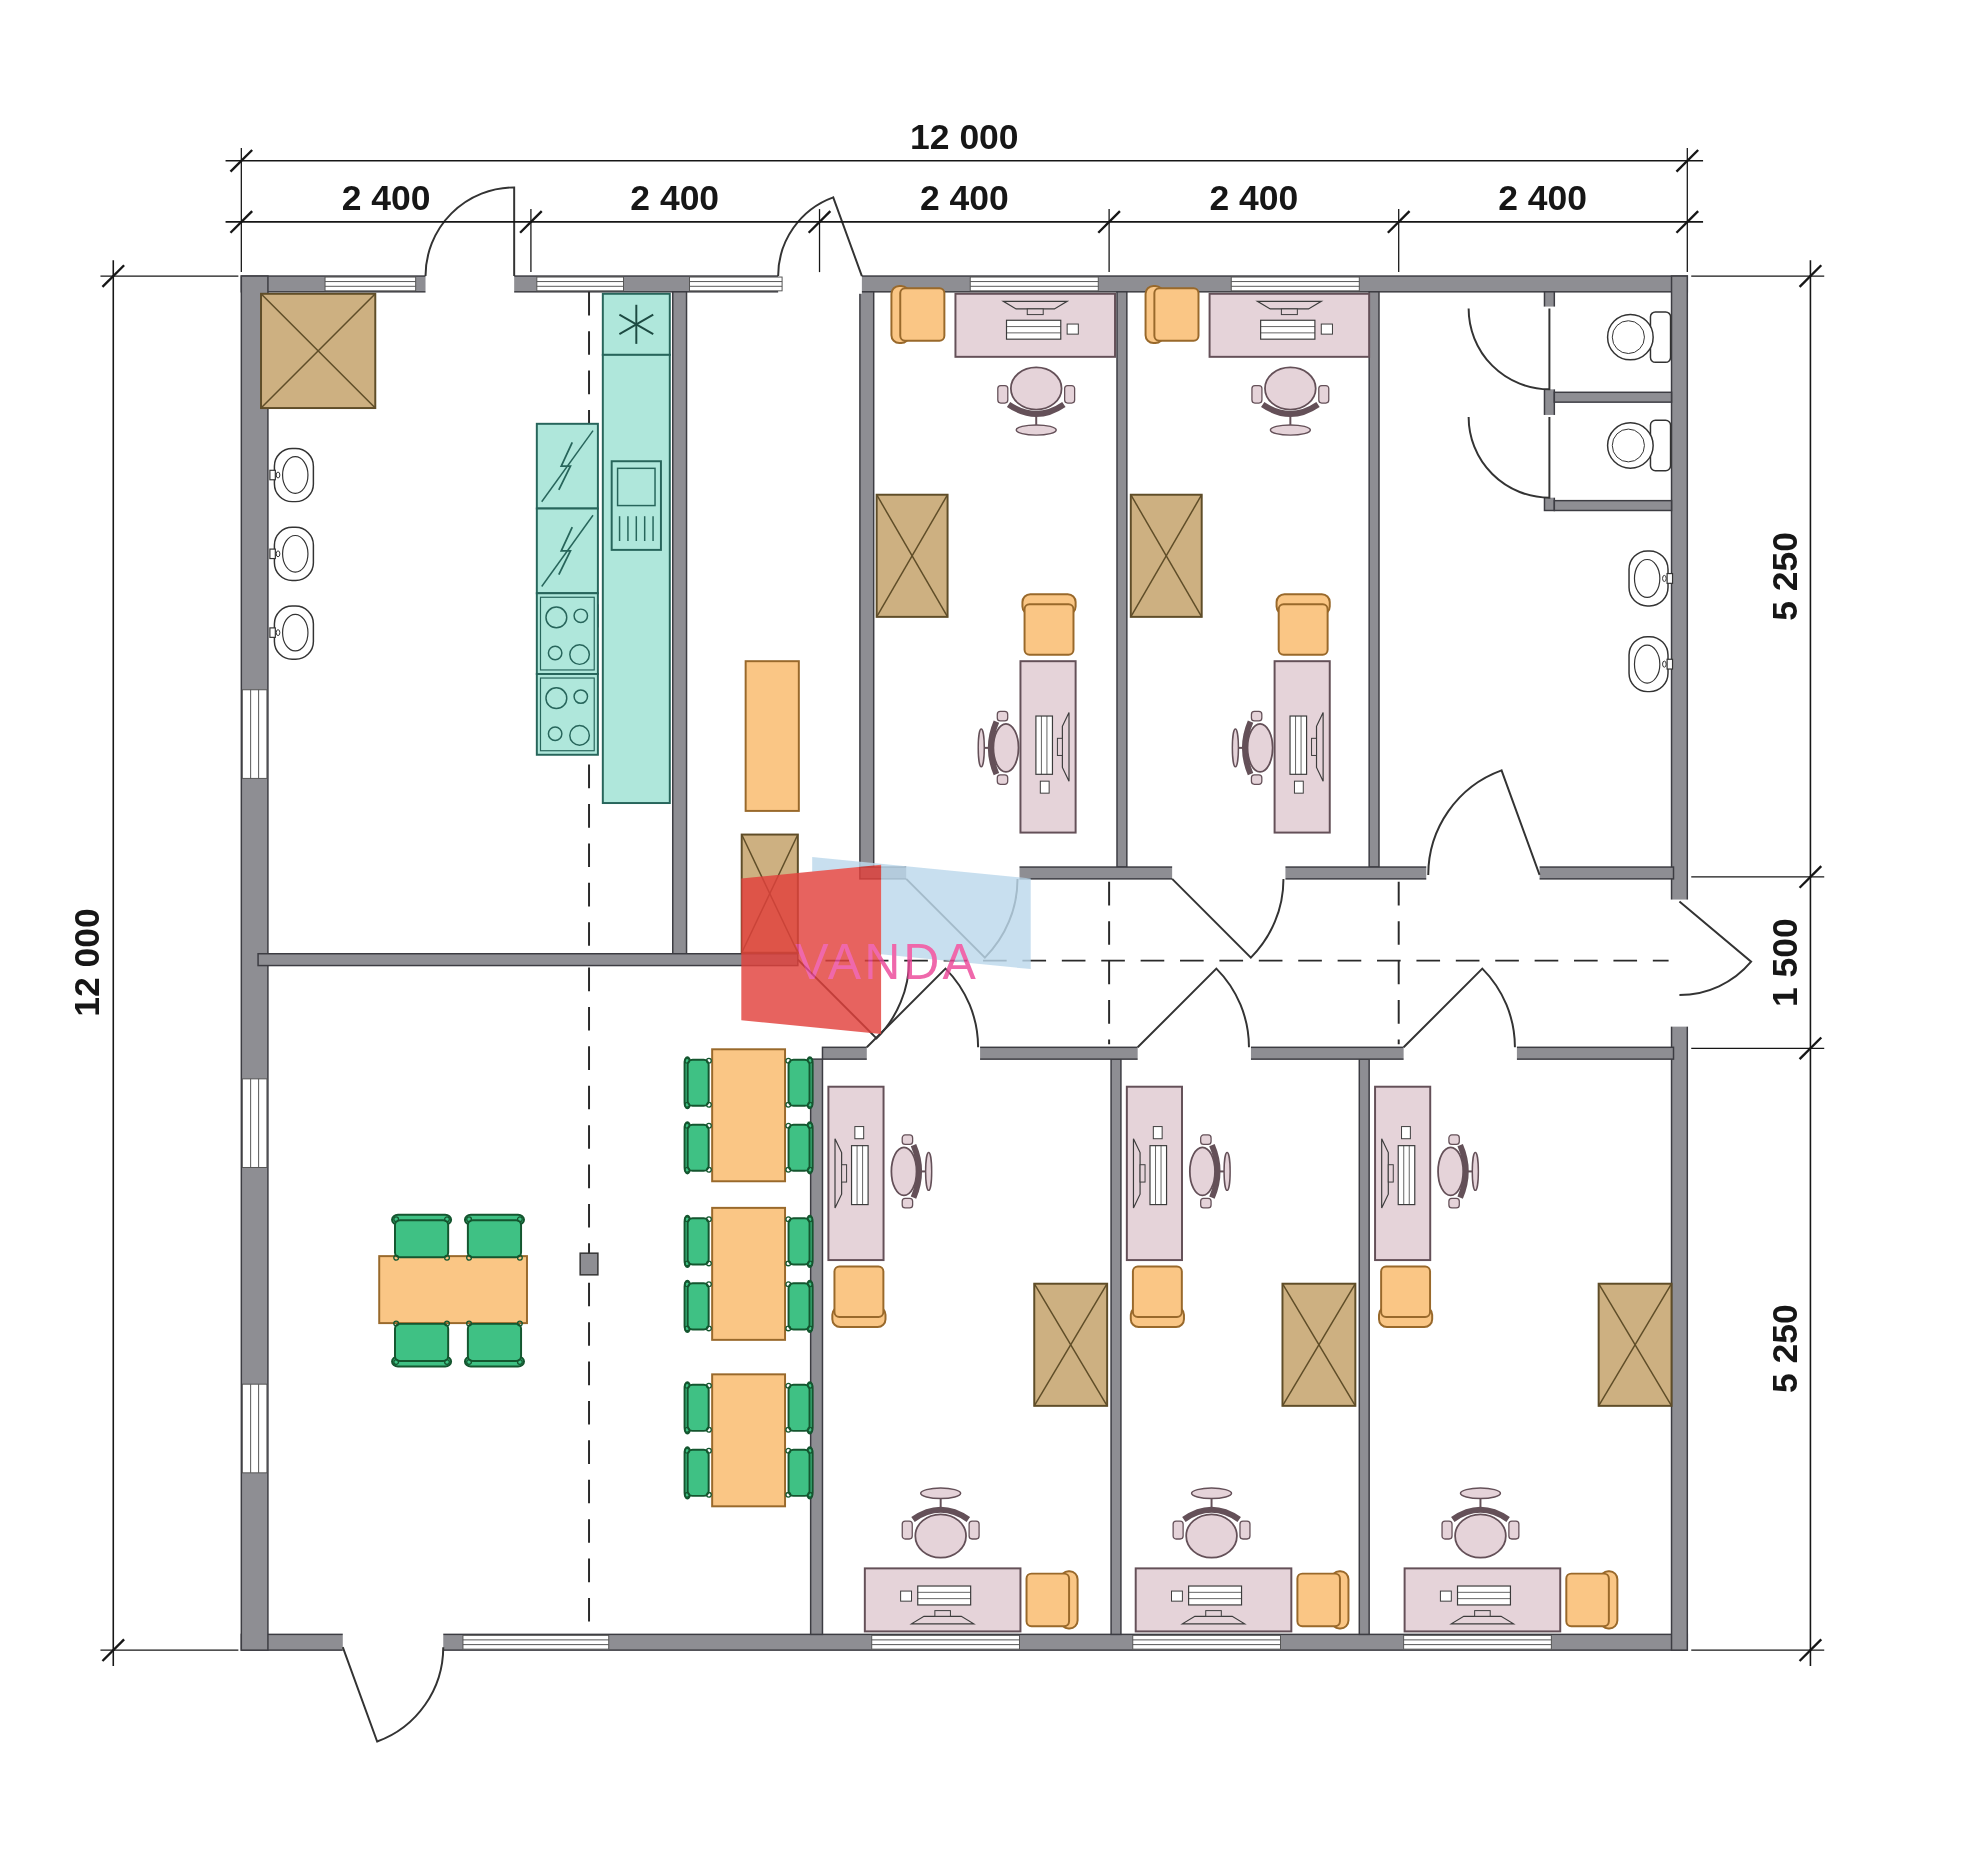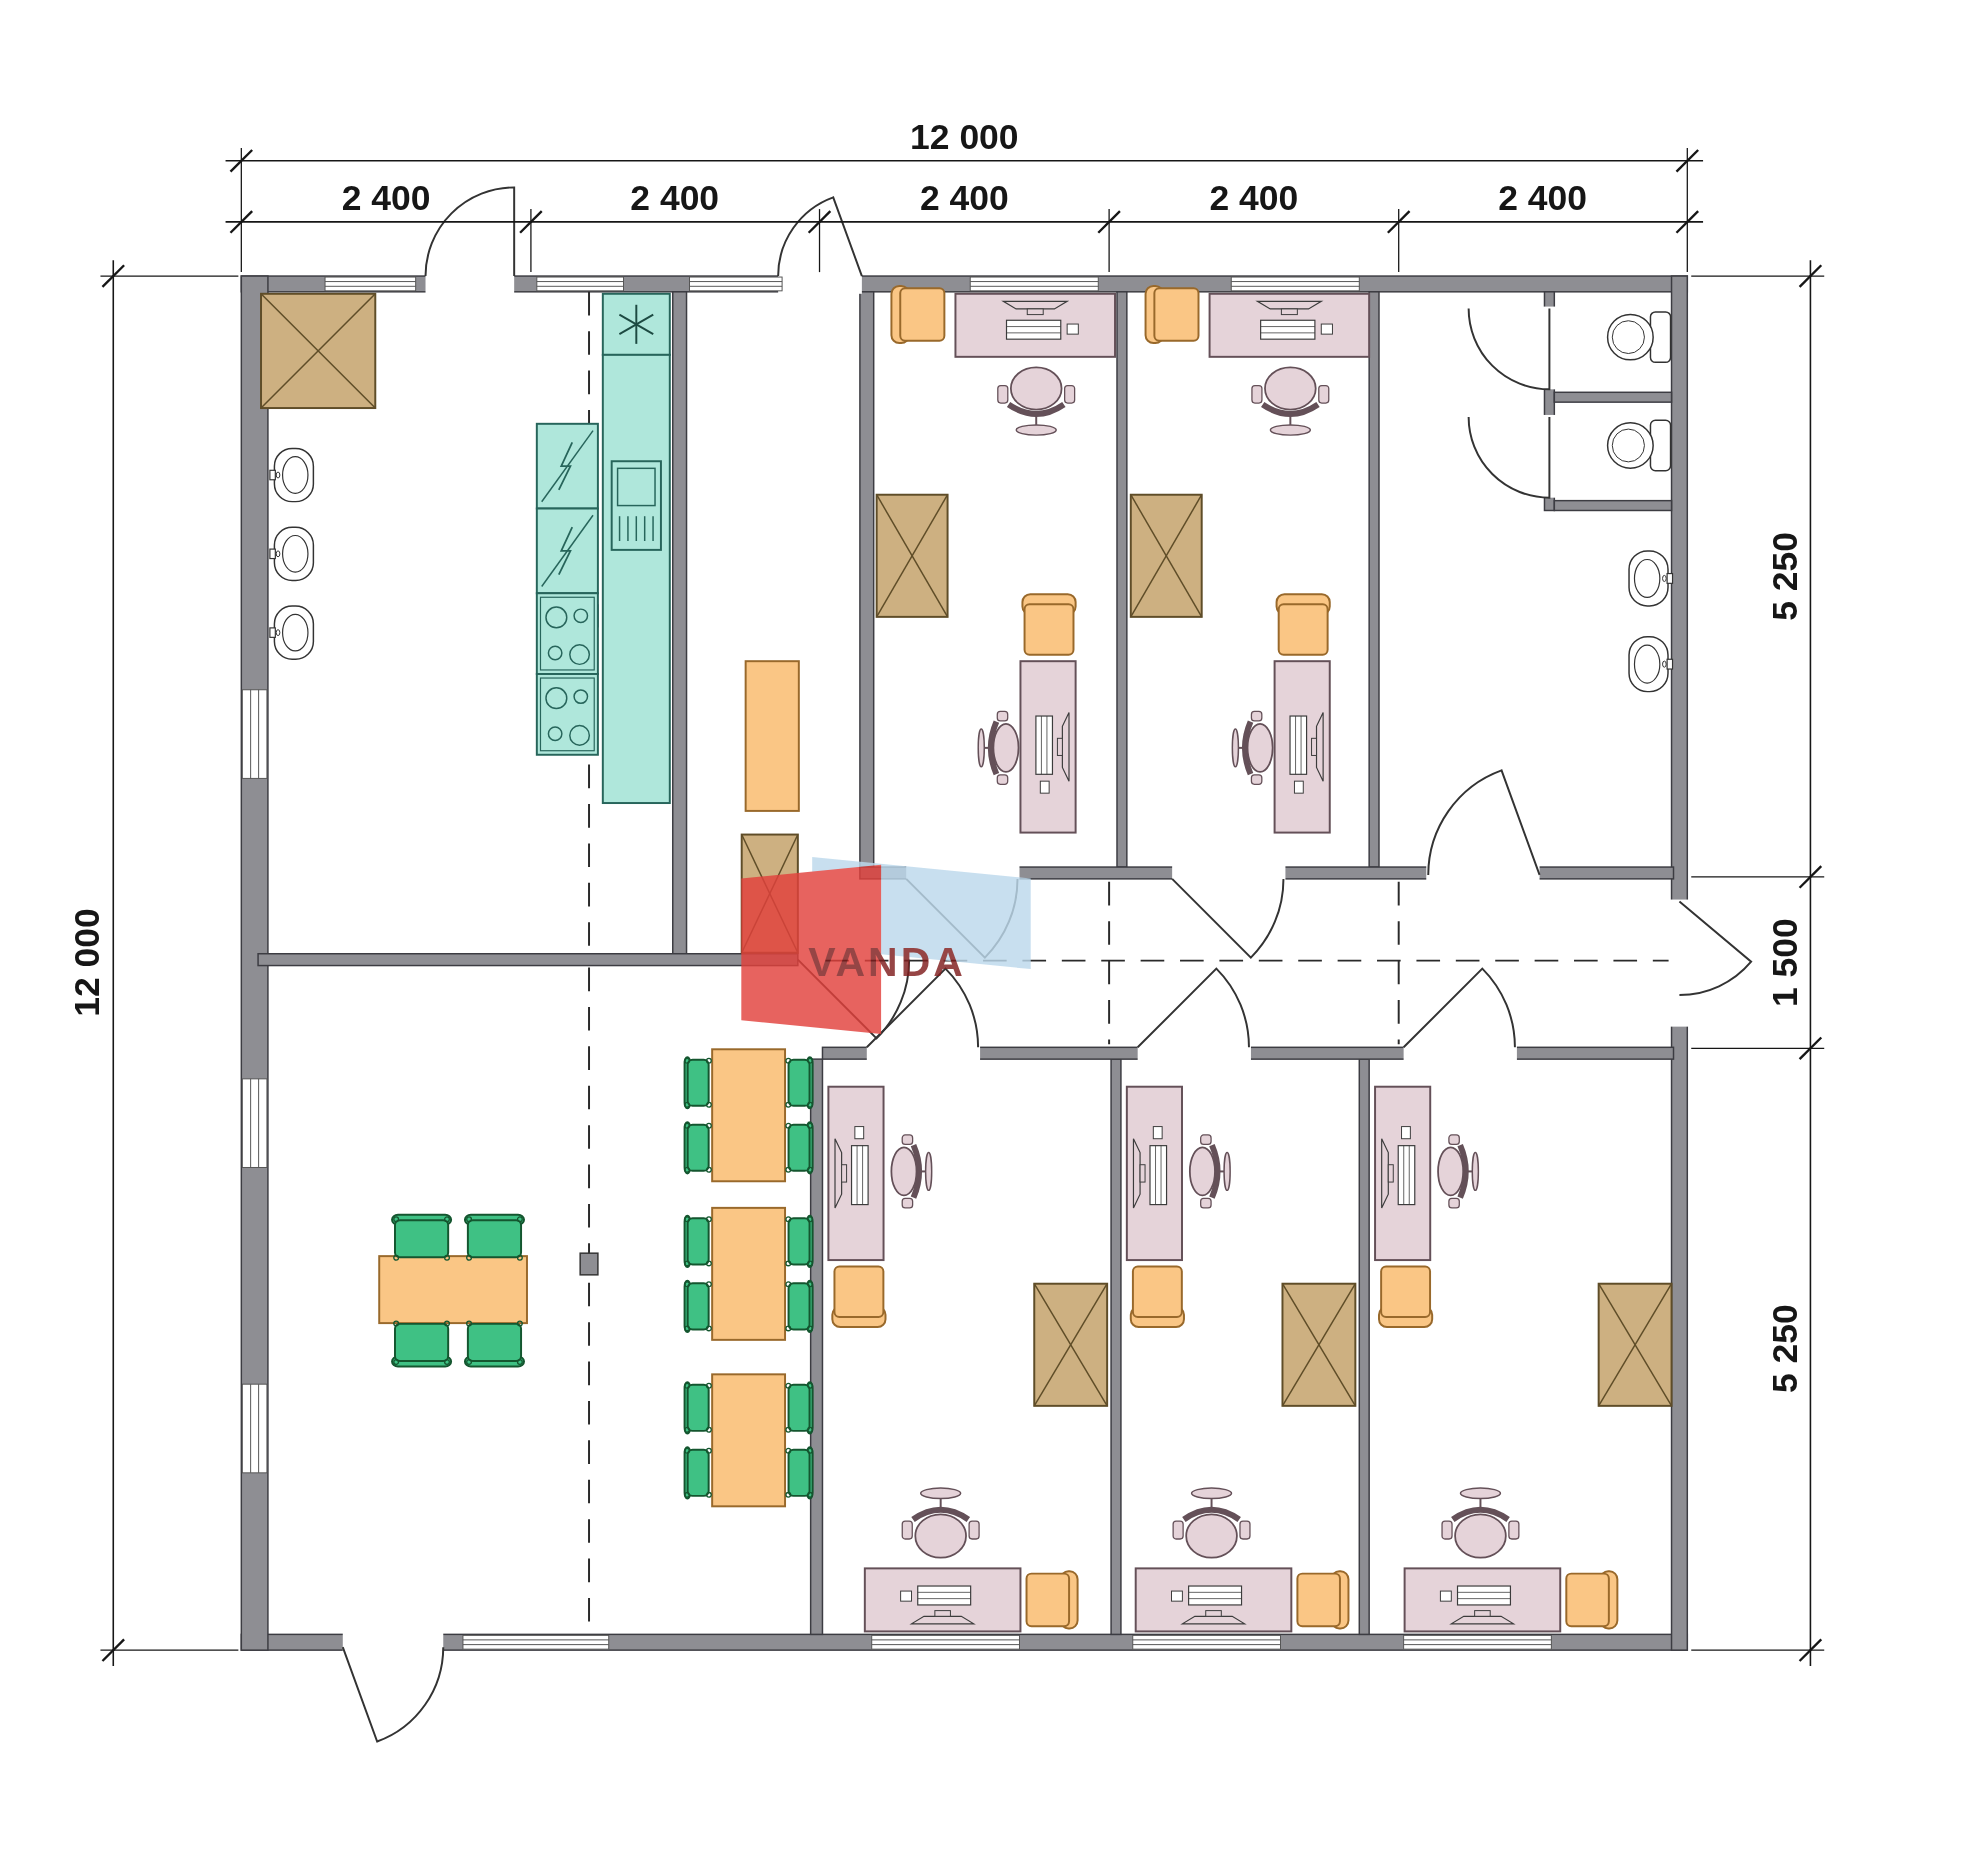--- a/index.html
+++ b/index.html
@@ -2,21 +2,21 @@
 <html><head>
 <meta charset="utf-8">
 <style>
   html,body{margin:0;padding:0;background:#ffffff;}
   .stage{position:relative;width:1970px;height:1873px;background:#fff;overflow:hidden;
          font-family:"Liberation Sans",sans-serif;}
   #plan-svg{position:absolute;left:0;top:0;}
   .logo{position:absolute;left:741px;top:849px;width:292px;height:189px;opacity:.82;}
   .logo svg{position:absolute;left:0;top:0;}
   .logo-text{position:absolute;left:50%;top:60%;transform:translate(-50%,-50%);
-             color:#7f1d1d;font-weight:bold;font-size:41px;letter-spacing:3px;
+             color:#ec4899;font-weight:normal;font-size:50px;letter-spacing:3px;
              font-family:"Liberation Sans",sans-serif;white-space:nowrap;}
   text{font-family:"Liberation Sans",sans-serif;font-weight:bold;fill:#161616;}
 </style>
 </head>
 <body>
 
 <div class="stage">
   <svg id="plan-svg" width="1970" height="1873" viewBox="0 0 2000 1901">
       <rect x="245" y="280" width="1468" height="16" fill="#8E8E93" stroke="#3c3c42" stroke-width="1.5"></rect>
       <rect x="245" y="1659" width="1468" height="16" fill="#8E8E93" stroke="#3c3c42" stroke-width="1.5"></rect>

